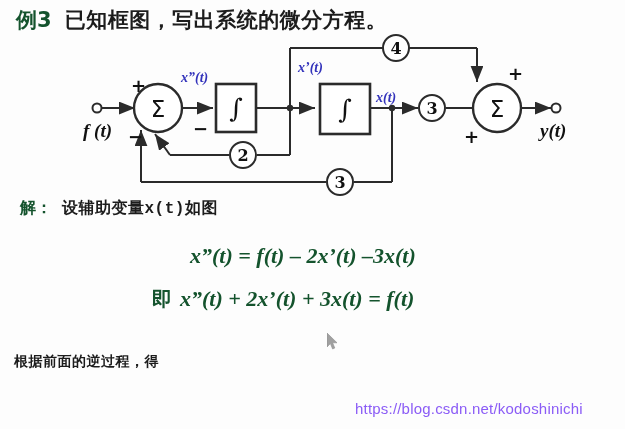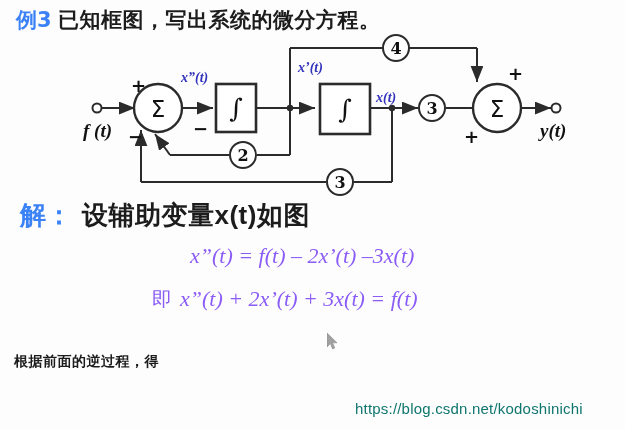--- a/index.html
+++ b/index.html
@@ -16,59 +16,59 @@
     color: #1a1a1a;
   }
   .page {
     position: absolute;
     left: 0; top: 0;
     width: 625px; height: 429px;
     background: #fdfdfd;
   }
   
   .cn {
-    font-family: Liberation Sans, sans-serif;
+    font-family: Liberation Mono, monospace;
     font-weight: 700;
     color: #1c1c1c;
     letter-spacing: 0.5px;
   }
   .blue-cn {
-    color: #3b82f6;
+    color: #14532d;
     font-family: "DejaVu Sans", "Liberation Sans", sans-serif;
     font-weight: 700;
   }
   #title-line {
     position: absolute;
     left: 16px; top: 6px;
     font-size: 21px;
     white-space: nowrap;
   }
   #title-line .ex-num {
     font-size: 21px;
   }
   #solve-line {
     position: absolute;
     left: 20px; top: 198px;
-    font-size: 26px;
+    font-size: 16px;
     white-space: nowrap;
   }
   #derive-line {
     position: absolute;
     left: 14px; top: 353px;
     font-size: 14px;
     white-space: nowrap;
   }
   .eq {
     position: absolute;
     font-family: "Liberation Serif", "DejaVu Serif", serif;
-    font-weight: 400;
+    font-weight: 700;
     font-size: 22px;
     font-style: italic;
     white-space: nowrap;
-    color: #8b5cf6;
+    color: #14532d;
   }
   #eq-1 { left: 190px; top: 243px; }
   #eq-2 { left: 152px; top: 278px; margin-top: 8px; }
   #eq-3 { left: 218px; top: 313px; }
   #eq-4 { left: 148px; top: 390px; }
   #eq-2 .lead {
     font-style: normal;
     font-family: "DejaVu Sans", "Liberation Sans", sans-serif;
     font-size: 20px;
     padding-right: 8px;
@@ -81,21 +81,21 @@
     width: 625px; height: 170px;
   }
   #diagram svg { display: block; }
 
   
   #watermark {
     position: absolute;
     left: 355px; top: 400px;
     font-family: "Liberation Sans", "DejaVu Sans", sans-serif;
     font-size: 15px;
-    color: #0f766e;
+    color: #8b5cf6;
     white-space: nowrap;
     letter-spacing: 0.2px;
   }
   
   #cursor {
     position: absolute;
     left: 327px; top: 333px;
     width: 12px; height: 18px;
     opacity: 0.55;
   }

